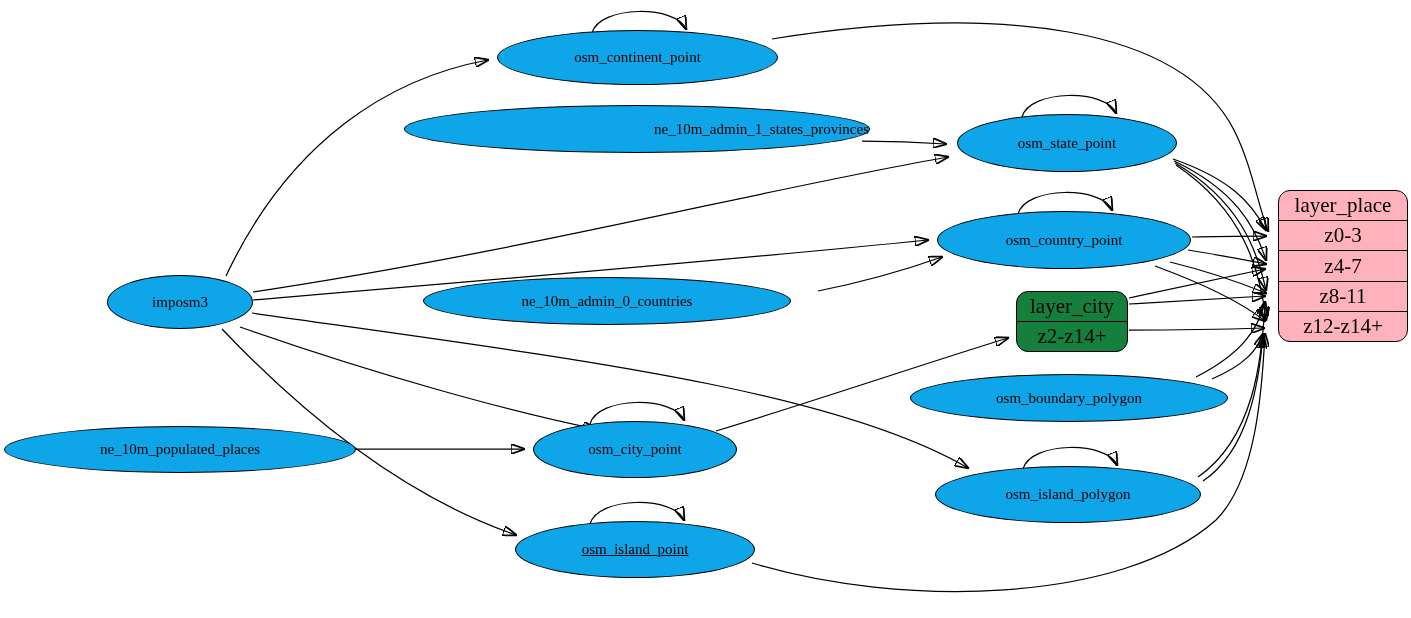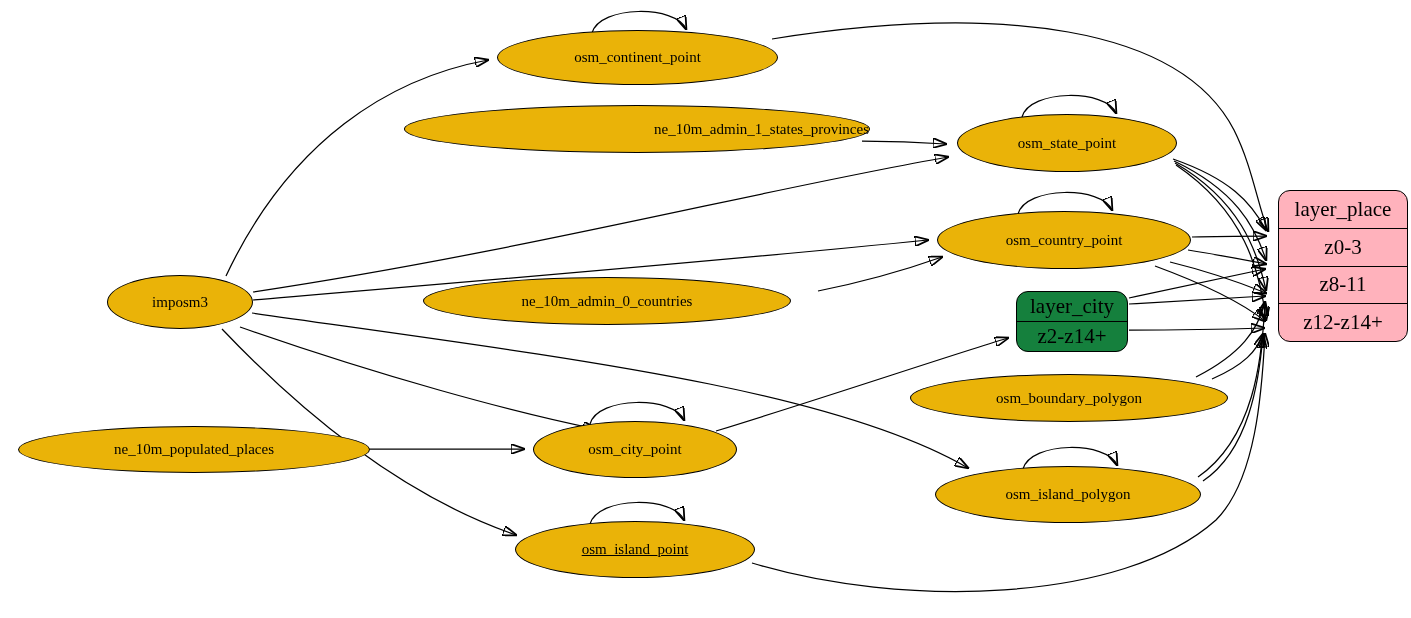--- a/index.html
+++ b/index.html
@@ -16,21 +16,21 @@
   .node{
     position:absolute;
     display:flex;align-items:center;justify-content:center;
     font-size:15px;line-height:1;
     white-space:nowrap;
     box-sizing:border-box;
   }
   .ellipse{
     border:1.3px solid #000;
     border-radius:50%;
-    background:#eab308;
+    background:#0ea5e9;
   }
   .record{
     position:absolute;
     box-sizing:border-box;
     border:1.6px solid #000;
     border-radius:12px;
     display:flex;flex-direction:column;
     font-size:21px;
     overflow:hidden;
     text-align:center;
@@ -117,21 +117,21 @@
   </div>
 
   <div class="node ellipse" style="left:937px;top:211px;width:254px;height:58px;">
     <span>osm_country_point</span>
   </div>
 
   <div class="node ellipse" style="left:423px;top:277px;width:368px;height:48px;">
     <span>ne_10m_admin_0_countries</span>
   </div>
 
-  <div class="node ellipse" style="left:18px;top:426px;width:352px;height:47px;">
+  <div class="node ellipse" style="left:4px;top:426px;width:352px;height:47px;">
     <span>ne_10m_populated_places</span>
   </div>
 
   <div class="node ellipse" style="left:533px;top:421px;width:204px;height:57px;">
     <span>osm_city_point</span>
   </div>
 
   <div class="node ellipse" style="left:910px;top:374px;width:318px;height:48px;">
     <span>osm_boundary_polygon</span>
   </div>
@@ -145,17 +145,18 @@
   </div>
 
   <div class="record" style="left:1016px;top:291px;width:112px;height:61px;background:#15803d;">
     <div class="rrow">layer_city</div>
     <div class="rrow">z2-z14+</div>
   </div>
 
   <div class="record" style="left:1278px;top:190px;width:130px;height:152px;background:#ffb2bc;">
     <div class="rrow">layer_place</div>
     <div class="rrow">z0-3</div>
+    <div class="rrow">z4-7</div>
     <div class="rrow">z8-11</div>
     <div class="rrow">z12-z14+</div>
   </div>
 
 </div>
 
 </body></html>

